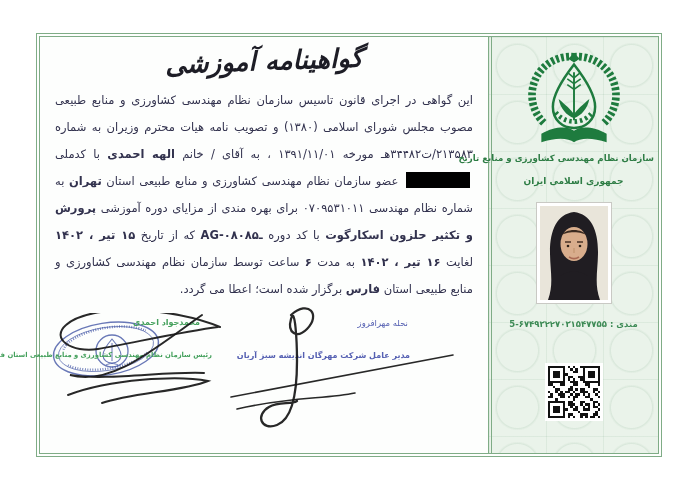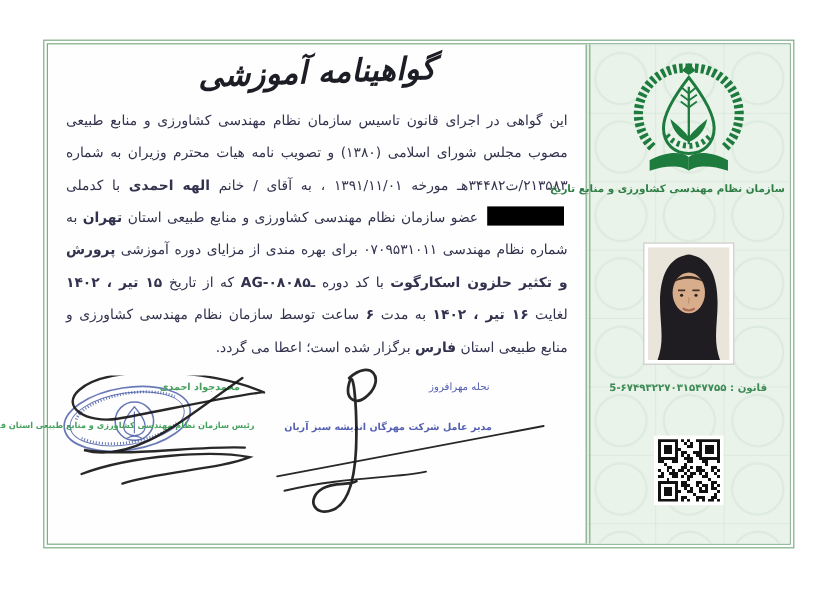--- a/index.html
+++ b/index.html
@@ -155,38 +155,39 @@
         <path class="lg-s" d="M31,64 A24,24 0 0 0 69,64" stroke-width="5" stroke-dasharray="2.6 3"></path>
         <path class="lg-s" d="M50,22 L50,72" stroke-width="2"></path>
         <path class="lg-s" d="M50,28 L44,23 M50,28 L56,23 M50,34 L43,29 M50,34 L57,29 M50,40 L43,35 M50,40 L57,35" stroke-width="1.6"></path>
         <path class="lg-f" d="M50,70 C42,67 36,60 34,50 C41,56 47,61 50,66 Z"></path>
         <path class="lg-f" d="M50,70 C58,67 64,60 66,50 C59,56 53,61 50,66 Z"></path>
         <path class="lg-f" d="M16,86 C30,78 44,78 50,83 L50,95 C44,90 30,90 16,95 Z"></path>
         <path class="lg-f" d="M84,86 C70,78 56,78 50,83 L50,95 C56,90 70,90 84,95 Z"></path>
       </svg>
 
       <div class="org-line org1">سازمان نظام مهندسی کشاورزی و منابع تاریخ</div>
+      <div class="org-line org2">جمهوری اسلامی ایران</div>
 
       <div class="photo">
         <svg viewBox="0 0 68 94" width="68" height="94">
           <rect x="0" y="0" width="68" height="94" fill="#e9e5da"></rect>
           <path d="M34,6 C17,8 10,24 10,46 C10,64 14,78 8,94 L60,94 C54,78 58,64 58,46 C58,24 51,8 34,6 Z" fill="#201d22"></path>
           <ellipse cx="34" cy="38" rx="13.5" ry="17" fill="#d8ad8c"></ellipse>
           <path d="M21,30 C25,22 43,22 47,30 C43,25 25,25 21,30 Z" fill="#3a2a20"></path>
           <path d="M25,36 L31,36 M37,36 L43,36" stroke="#4a3326" stroke-width="1.6" fill="none"></path>
           <circle cx="28" cy="40" r="1.3" fill="#2d2118"></circle>
           <circle cx="40" cy="40" r="1.3" fill="#2d2118"></circle>
           <path d="M34,42 L34,47" stroke="#c2946f" stroke-width="1.2" fill="none"></path>
           <path d="M29,51 C32,53 36,53 39,51" stroke="#a96a54" stroke-width="1.6" fill="none"></path>
           <path d="M20,70 C28,64 40,64 48,70 L48,94 L20,94 Z" fill="#201d22"></path>
         </svg>
       </div>
 
       <div class="meta-line num-line">
-        <span>قانون :</span>
+        <span>مندی :</span>
         <span dir="ltr">5-۶۷۴۹۳۲۲۷۰۳۱۵۴۷۷۵۵</span>
       </div>
 
       <div class="qr">
         <svg viewBox="0 0 21 21" shape-rendering="crispEdges">
             <rect x="0" y="0" width="1" height="1" fill="#111"></rect>
             <rect x="1" y="0" width="1" height="1" fill="#111"></rect>
             <rect x="2" y="0" width="1" height="1" fill="#111"></rect>
             <rect x="3" y="0" width="1" height="1" fill="#111"></rect>
             <rect x="4" y="0" width="1" height="1" fill="#111"></rect>

